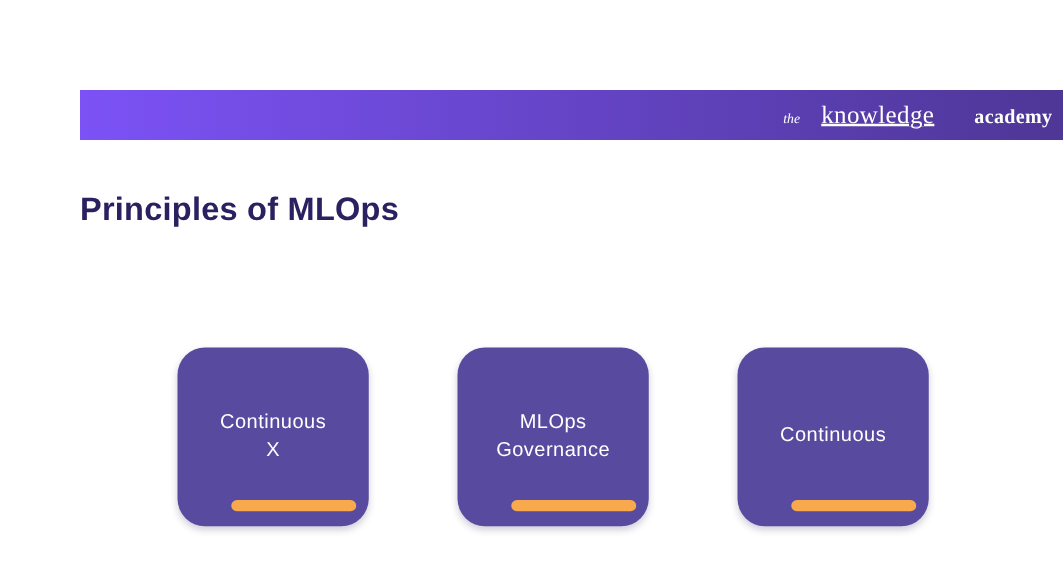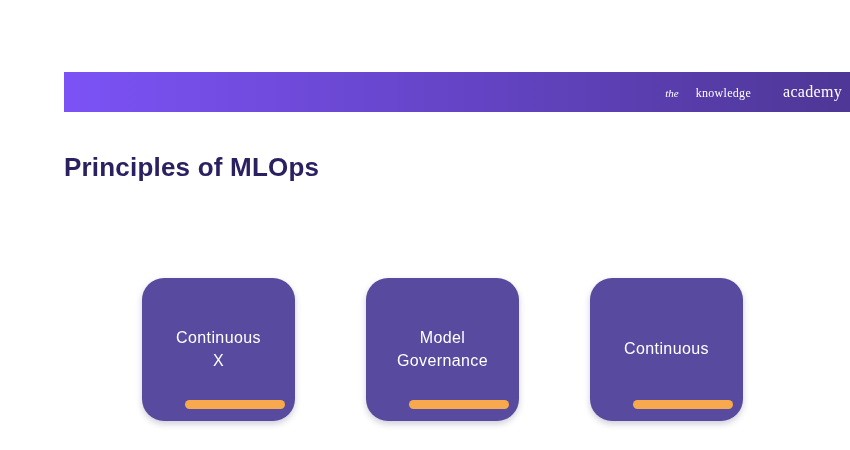--- a/index.html
+++ b/index.html
@@ -29,27 +29,28 @@
     white-space: nowrap;
     display: flex;
     align-items: baseline;
   }
   .logo .the {
     font-style: italic;
     font-size: 11px;
     margin-right: 1px;
   }
   .logo .knowledge {
-    font-size: 12px;
+    font-size: 20px;
     font-weight: 400;
     letter-spacing: 0.3px;
+    text-decoration: underline;
   }
   .logo .academy {
     font-size: 16px;
-    font-weight: 400;
+    font-weight: 700;
     letter-spacing: 0.3px;
   }
 
   
   .page-title {
     position: absolute;
     left: 0; top: 88px;
     width: 850px;
     font-size: 26px;
     font-weight: 800;
@@ -109,21 +110,21 @@
   <h1 class="page-title">Principles of MLOps</h1>
 
   <div class="cards-row">
 
     <div class="card">
       <span class="card-label">Continuous X</span>
       <span class="accent-bar"></span>
     </div>
 
     <div class="card">
-      <span class="card-label">Model Governance</span>
+      <span class="card-label">MLOps Governance</span>
       <span class="accent-bar"></span>
     </div>
 
 
     <div class="card">
       <span class="card-label">Continuous</span>
       <span class="accent-bar"></span>
     </div>
 
   </div>

